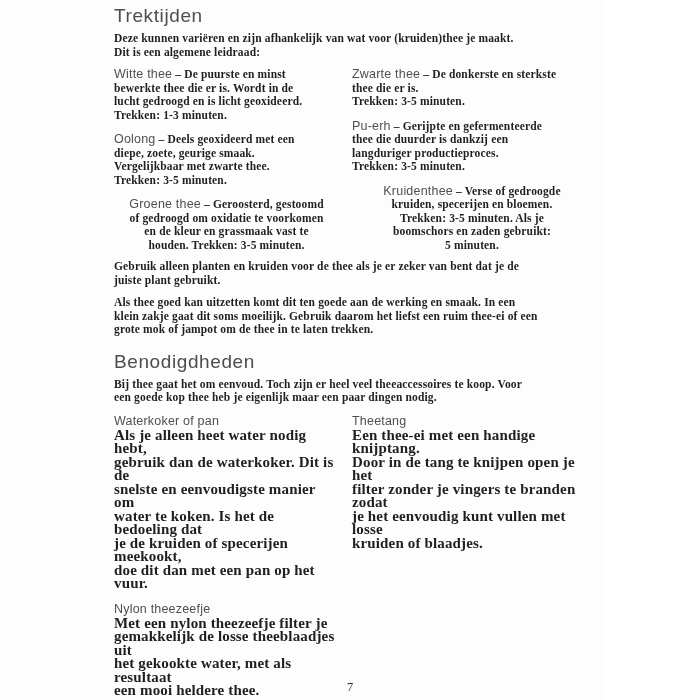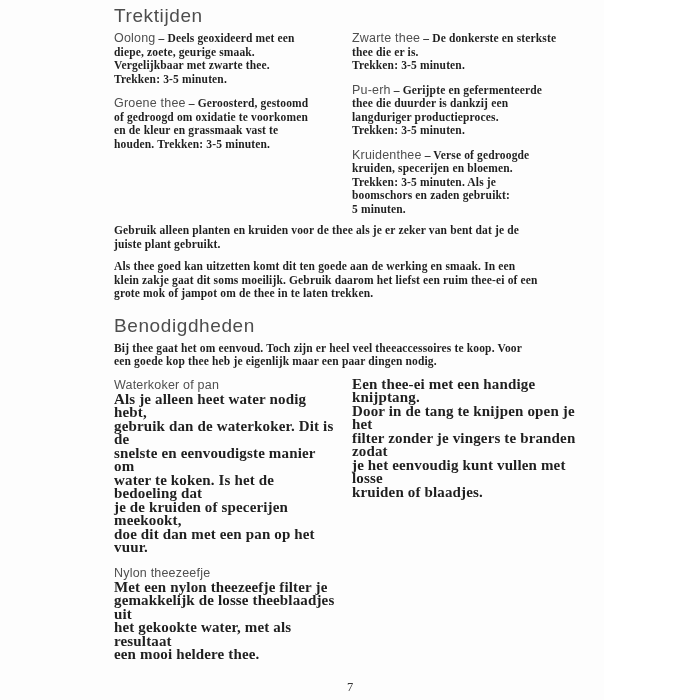--- a/index.html
+++ b/index.html
@@ -39,21 +39,21 @@
   .col-a { width: 225px; margin-right: 13px; }
   .col-b { width: 240px; }
   .tea-item {
     margin: 0 0 11px 0;
     font-weight: bold;
     font-size: 11.5px;
     line-height: 13.5px;
     letter-spacing: 0.15px;
     color: #1f1f1f;
   }
-  .tea-item:last-child { margin-bottom: 0; }
+  .tea-item:last-child { margin-bottom: 0; text-align: center; }
   .tea-name {
     font-family: "Liberation Sans", sans-serif;
     font-weight: 400;
     font-size: 12.5px;
     color: #4f4f4f;
     letter-spacing: 0.2px;
   }
   .tea-text { white-space: pre-line; }
   .para-block { margin-top: 8px; }
   .section-2 { margin-top: 15px; }
@@ -88,23 +88,29 @@
   }
 </style>
 </head>
 <body>
 
 <div class="page">
   <div class="content">
 
     <div class="section">
       <h1 class="section-title">Trektijden</h1>
+      <p class="intro">Deze kunnen variëren en zijn afhankelijk van wat voor (kruiden)thee je maakt.
+Dit is een algemene leidraad:</p>
 
       <div class="columns">
         <div class="col-a">
+          <p class="tea-item"><span class="tea-name">Witte thee</span> <span class="tea-text">– De puurste en minst
+bewerkte thee die er is. Wordt in de
+lucht gedroogd en is licht geoxideerd.
+Trekken: 1-3 minuten.</span></p>
           <p class="tea-item"><span class="tea-name">Oolong</span> <span class="tea-text">– Deels geoxideerd met een
 diepe, zoete, geurige smaak.
 Vergelijkbaar met zwarte thee.
 Trekken: 3-5 minuten.</span></p>
           <p class="tea-item"><span class="tea-name">Groene thee</span> <span class="tea-text">– Geroosterd, gestoomd
 of gedroogd om oxidatie te voorkomen
 en de kleur en grassmaak vast te
 houden. Trekken: 3-5 minuten.</span></p>
         </div>
         <div class="col-b">
@@ -151,20 +157,21 @@
           <div class="supply-item">
             <span class="supply-name">Nylon theezeefje</span>
             <span class="supply-text">Met een nylon theezeefje filter je
 gemakkelijk de losse theeblaadjes uit
 het gekookte water, met als resultaat
 een mooi heldere thee.</span>
           </div>
         </div>
         <div class="col-b">
           <div class="supply-item">
+            <span class="supply-name">Theetang</span>
             <span class="supply-text">Een thee-ei met een handige knijptang.
 Door in de tang te knijpen open je het
 filter zonder je vingers te branden zodat
 je het eenvoudig kunt vullen met losse
 kruiden of blaadjes.</span>
           </div>
           <div class="supply-item">
           </div>
         </div>
       </div>

